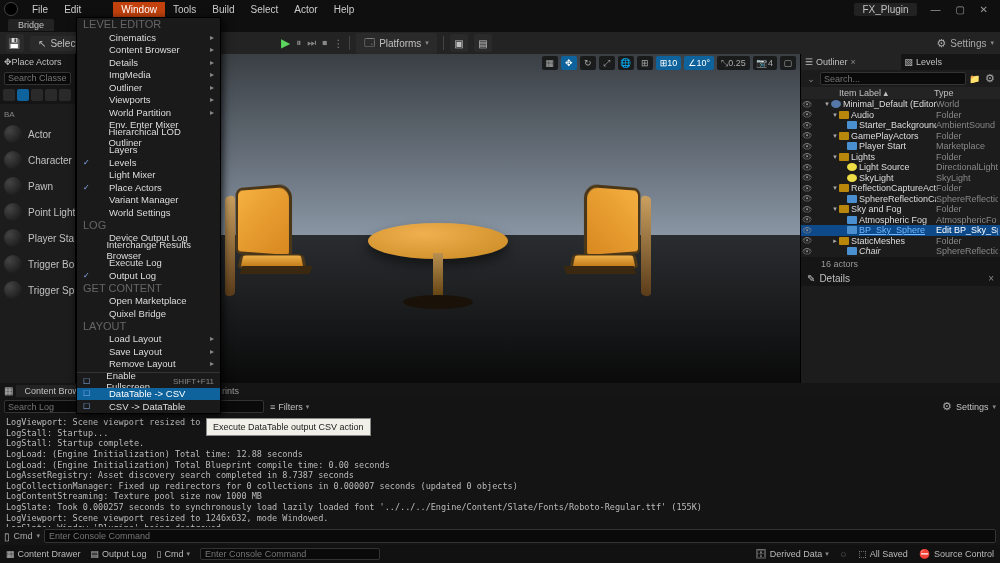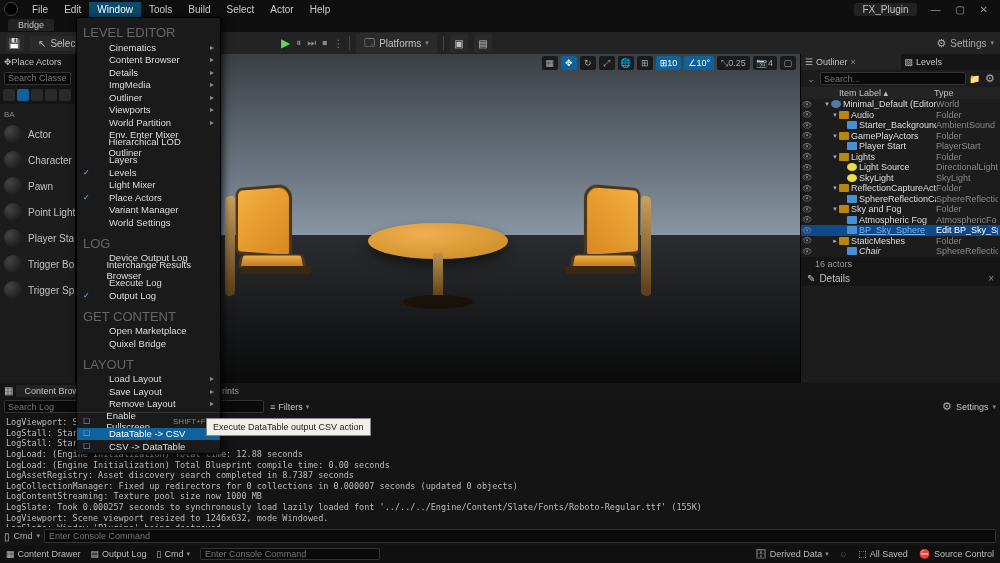--- a/index.html
+++ b/index.html
@@ -2,21 +2,21 @@
 <html><head>
 <meta charset="utf-8">
 <style>
 * { margin: 0; padding: 0; box-sizing: border-box; font-family: "Segoe UI", Arial, sans-serif; }
 body { width: 1000px; height: 563px; background: #1a1a1a; color: #c0c0c0; font-size: 10px; overflow: hidden; position: relative; }
 
 
 .menubar { height: 18px; background: #0f0f0f; display: flex; align-items: center; padding-left: 24px; position: relative; }
 .menubar .ue-logo { position: absolute; left: 4px; top: 2px; width: 14px; height: 14px; border-radius: 50%; background: #000; border: 1px solid #444; }
 .menubar .menu-item { padding: 2px 8px; cursor: pointer; color: #ccc; }
-.menubar .menu-item.active { background: #0c4a6e; color: #fff; }
+.menubar .menu-item.active { background: #c2410c; color: #fff; margin-left: 24px; }
 .menubar .right { margin-left: auto; display: flex; align-items: center; gap: 8px; padding-right: 6px; }
 .menubar .project-name { background: #222; padding: 1px 8px; border-radius: 2px; }
 .window-controls span { padding: 0 6px; color: #999; }
 
 
 .tabrow { height: 14px; background: #0f0f0f; display: flex; align-items: center; padding-left: 8px; }
 .tabrow .tab { background: #232323; padding: 1px 10px; border-radius: 2px 2px 0 0; font-size: 9px; }
 
 
 .toolbar { height: 22px; background: #232323; display: flex; align-items: center; padding: 0 6px; gap: 6px; }
@@ -40,21 +40,21 @@
 .icon-row { display:flex; gap:2px; padding:3px; background:#151515;}
 .icon-row .mini { width:12px; height:12px; background:#2a2a2a; border-radius:2px; }
 .icon-row .mini.on { background:#0e639c; }
 .place-list { flex:1; padding-top:4px; }
 .place-header { font-size:8px; color:#888; padding:2px 4px; text-transform:uppercase; }
 .place-item { display:flex; align-items:center; gap:6px; padding:4px 4px; white-space:nowrap; overflow:hidden;}
 .place-item .orb { width:18px; height:18px; border-radius:50%; background: radial-gradient(circle at 30% 30%, #444, #111); flex-shrink:0;}
 
 
 .dropdown { position: absolute; left: 76px; top: 17px; width: 145px; background: #1a1a1a; border: 1px solid #000; box-shadow: 2px 2px 8px rgba(0,0,0,0.8); z-index: 500; }
-.dropdown .section { font-size: 13px; color: #666; padding: 7px 6px 1px; text-transform: uppercase; }
+.dropdown .section { font-size: 11px; color: #666; padding: 0 6px 1px; text-transform: uppercase; }
 .dropdown .item { display:flex; align-items:center; padding: 1px 6px; font-size: 9.5px; color:#ddd; height: 12.5px; position:relative;}
 .dropdown .item .chk { width:10px; font-size:8px; color:#8ab4f8; }
 .dropdown .item .ico { width:12px; height:10px; margin-right:4px; display:inline-block; }
 .dropdown .item .arrow { margin-left:auto; font-size:8px; color:#888; }
 .dropdown .item.highlight { background:#0e639c; color:#fff; }
 .dropdown .item .shortcut { margin-left:auto; font-size:8px; color:#888; }
 .dropdown hr { border:none; border-top:1px solid #333; margin:2px 0; }
 
 .tooltip { position:absolute; left:206px; top:418px; background:#f0f0e8; color:#222; padding:3px 6px; font-size:9px; border:1px solid #888; z-index:600; white-space:nowrap;}
 
@@ -105,21 +105,21 @@
 .tree-row .icn { width:10px; height:8px; display:inline-block; margin-right:2px; background:#b8860b; border-radius:1px;}
 .tree-row .icn.world { background:#5577aa; border-radius:50%;}
 .tree-row .icn.actor { background:#4a90d0; border-radius:1px;}
 .tree-row .icn.light { background:#eedd44; border-radius:50%;}
 .tree-row .lbl { flex:1; white-space:nowrap; overflow:hidden; color:#ddd;}
 .tree-row .lbl.ital { font-style: italic; }
 .tree-row .typ { width:62px; color:#888; white-space:nowrap; overflow:hidden;}
 .tree-row.sel { background:#0e4a8a;}
 .tree-row.sel .lbl, .tree-row.sel .typ { color:#fff;}
 .tree-row .lbl.link { color:#6fb7ff; text-decoration:underline;}
-.actor-count { padding:2px 14px; color:#999; font-size:9px; background:#151515;}
+.actor-count { padding:2px 20px; color:#999; font-size:9px; background:#151515;}
 .details-header { display:flex; align-items:center; background:#151515; padding:2px 6px; gap:4px;}
 .details-header .close { margin-left:auto; color:#888;}
 .details-body { flex:1; display:flex; align-items:center; justify-content:center; color:#777; font-size:9px;}
 
 
 .bottom { position:absolute; left:0; right:0; bottom: 18px; height: 162px; background:#141414; display:flex; flex-direction:column;}
 .bottom-tabs { height:15px; display:flex; align-items:center; background:#151515; padding:0 4px;}
 .bottom-tabs .btab { padding:1px 8px; font-size:9px; background:#232323;}
 .log-toolbar { display:flex; align-items:center; padding:2px 4px; gap:6px;}
 .log-toolbar input { width:260px; background:#0a0a0a; border:1px solid #333; color:#888; height:13px; font-size:9px; padding:0 3px; border-radius:2px;}
@@ -363,21 +363,21 @@
           <span class="lbl">GamePlayActors</span>
           <span class="typ">Folder</span>
         </div>
         <div class="tree-row">
           <span class="eye">👁</span>
           <span class="pin"></span>
           <span class="ind" style="width:16px"></span>
           <span class="exp"></span>
           <span class="icn actor"></span>
           <span class="lbl">Player Start</span>
-          <span class="typ">PlayerStart</span>
+          <span class="typ">Marketplace</span>
         </div>
         <div class="tree-row">
           <span class="eye">👁</span>
           <span class="pin"></span>
           <span class="ind" style="width:8px"></span>
           <span class="exp">▾</span>
           <span class="icn folder"></span>
           <span class="lbl">Lights</span>
           <span class="typ">Folder</span>
         </div>

